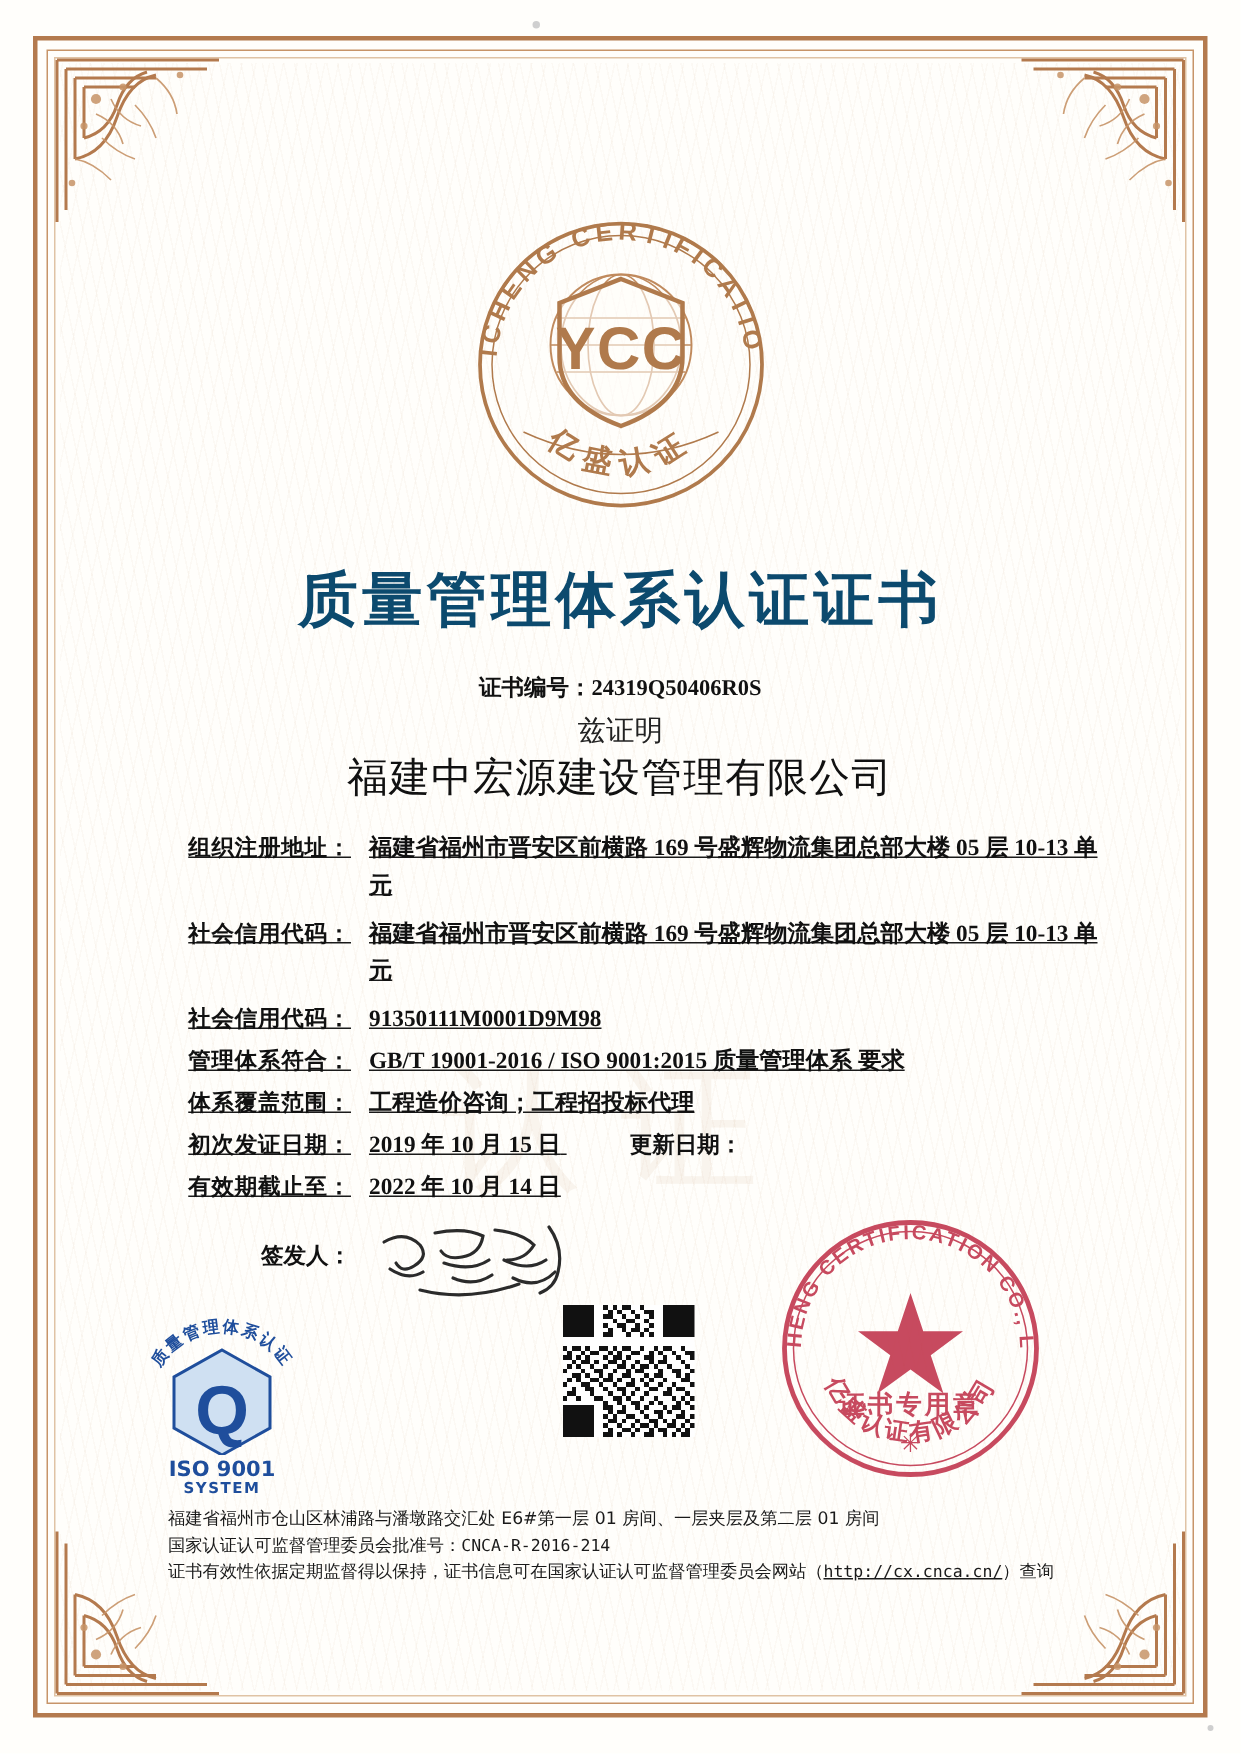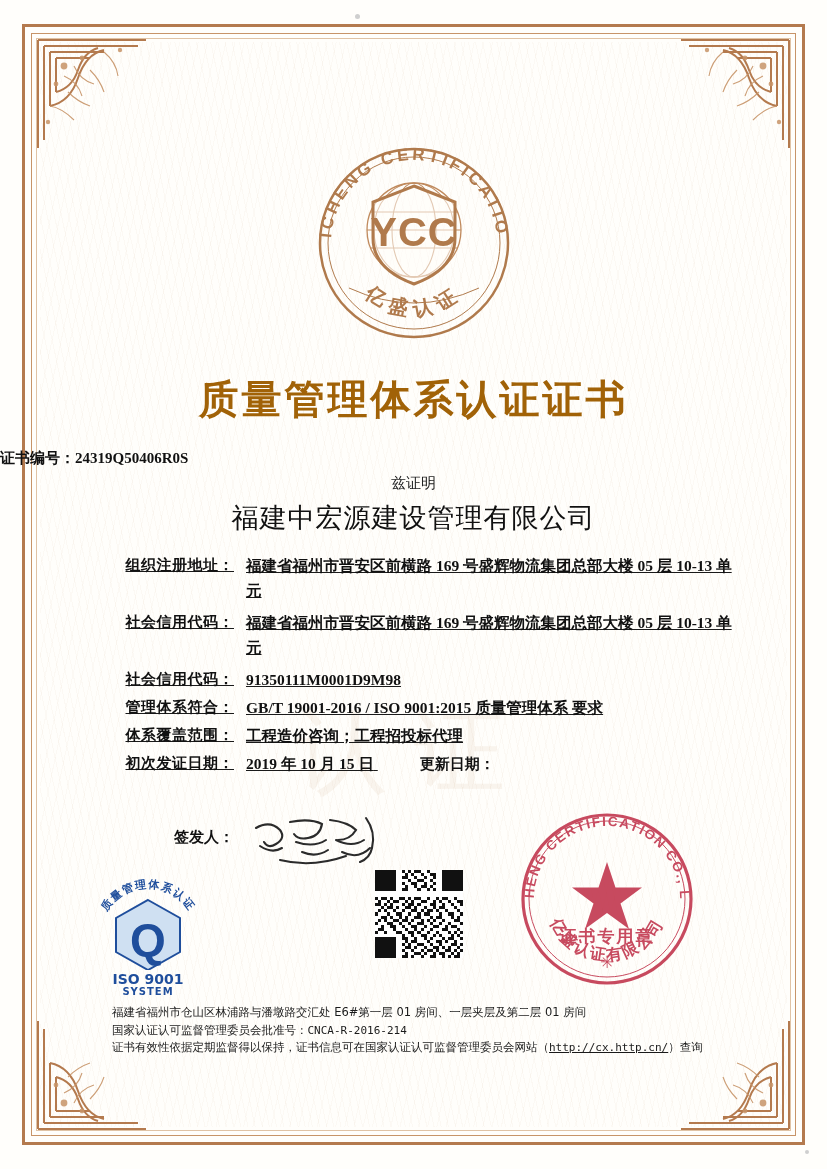--- a/index.html
+++ b/index.html
@@ -84,37 +84,37 @@
   
   .cert-title {
     position: absolute;
     top: 372px;
     left: 0; right: 0;
     text-align: center;
     font-family: "DejaVu Sans", sans-serif;
     font-weight: bold;
     font-size: 40px;
     letter-spacing: 3px;
-    color: #a16207;
+    color: #0c4a6e;
   }
   .cert-no {
     position: absolute;
     top: 449px;
     left: 0; right: 0;
-    text-align: left;
+    text-align: center;
     font-size: 15px;
     font-weight: bold;
     color: #111;
   }
   .hereby {
     position: absolute;
     top: 474px;
     left: 0; right: 0;
     text-align: center;
-    font-size: 15px;
+    font-size: 19px;
     color: #222;
   }
   .company {
     position: absolute;
     top: 500px;
     left: 0; right: 0;
     text-align: center;
     font-family: "DejaVu Sans", sans-serif;
     font-weight: normal;
     font-size: 27px;
@@ -412,20 +412,24 @@
     <div class="field-row tight">
       <div class="field-label">体系覆盖范围：</div>
       <div class="field-value">工程造价咨询；工程招投标代理</div>
     </div>
     <div class="field-row tight">
       <div class="field-label">初次发证日期：</div>
       <div class="field-value">
         <span>2019 年 10 月 15 日</span>
         <span class="inline-sub">更新日期：</span>
       </div>
+    </div>
+    <div class="field-row tight">
+      <div class="field-label">有效期截止至：</div>
+      <div class="field-value">2022 年 10 月 14 日</div>
     </div>
   </div>
 
   <div class="sig-label">签发人：</div>
   <div class="signature">
     <svg width="140" height="56" viewBox="0 0 140 56">
       <g fill="none" stroke="#2b2b2b" stroke-width="2.1" stroke-linecap="round">
         <path d="M6 16 q14 -8 24 2 q6 8 -4 14 q-8 5 -12 -2"></path>
         <path d="M10 34 q12 8 22 2"></path>
         <path d="M40 10 q20 -4 32 2 q-2 12 -14 14 q-10 2 -14 -4"></path>
@@ -680,20 +684,20 @@
       </g>
     </svg>
   </div>
 
   <div class="footer">
     <div class="line">福建省福州市仓山区林浦路与潘墩路交汇处 E6#第一层 01 房间、一层夹层及第二层 01 房间</div>
     <div class="line">
       <span>国家认证认可监督管理委员会批准号：</span><span class="mono">CNCA-R-2016-214</span>
     </div>
     <div class="line">
-      <span>证书有效性依据定期监督得以保持，证书信息可在国家认证认可监督管理委员会网站（</span><span class="link">http://cx.http.cn/</span><span>）查询</span>
+      <span>证书有效性依据定期监督得以保持，证书信息可在国家认证认可监督管理委员会网站（</span><span class="link">http://cx.cnca.cn/</span><span>）查询</span>
     </div>
   </div>
 
   <div class="spot" style="left:355px; top:14px;"></div>
   <div class="spot" style="left:805px; top:1150px; width:4px; height:4px;"></div>
 
 </div>
 
 </body></html>

